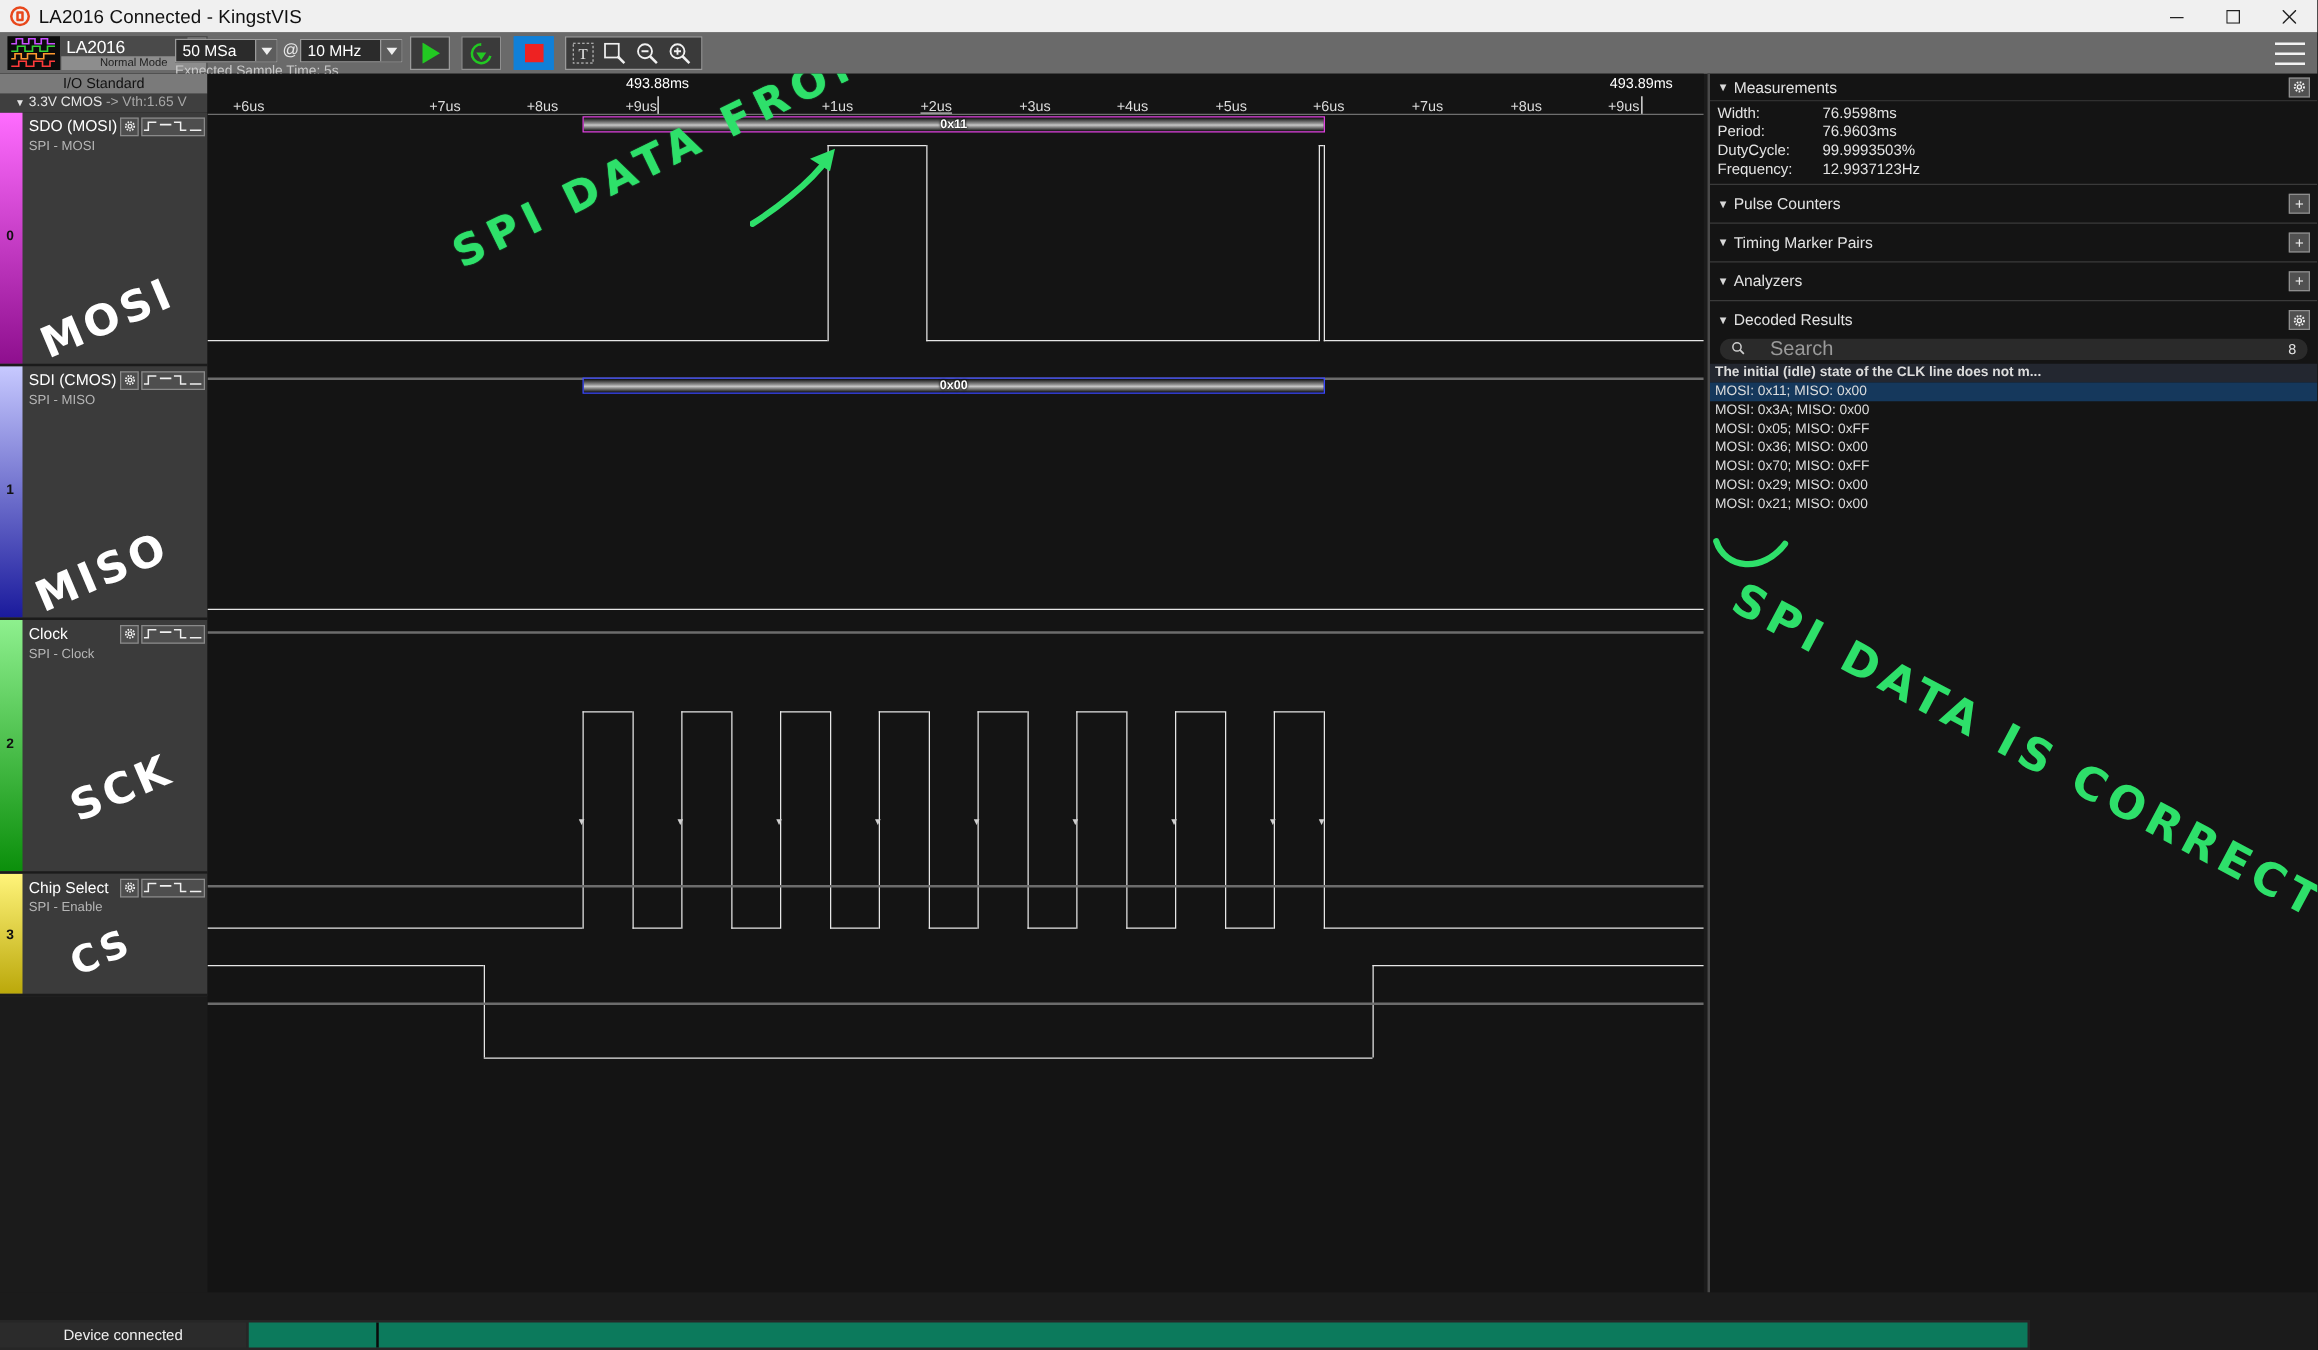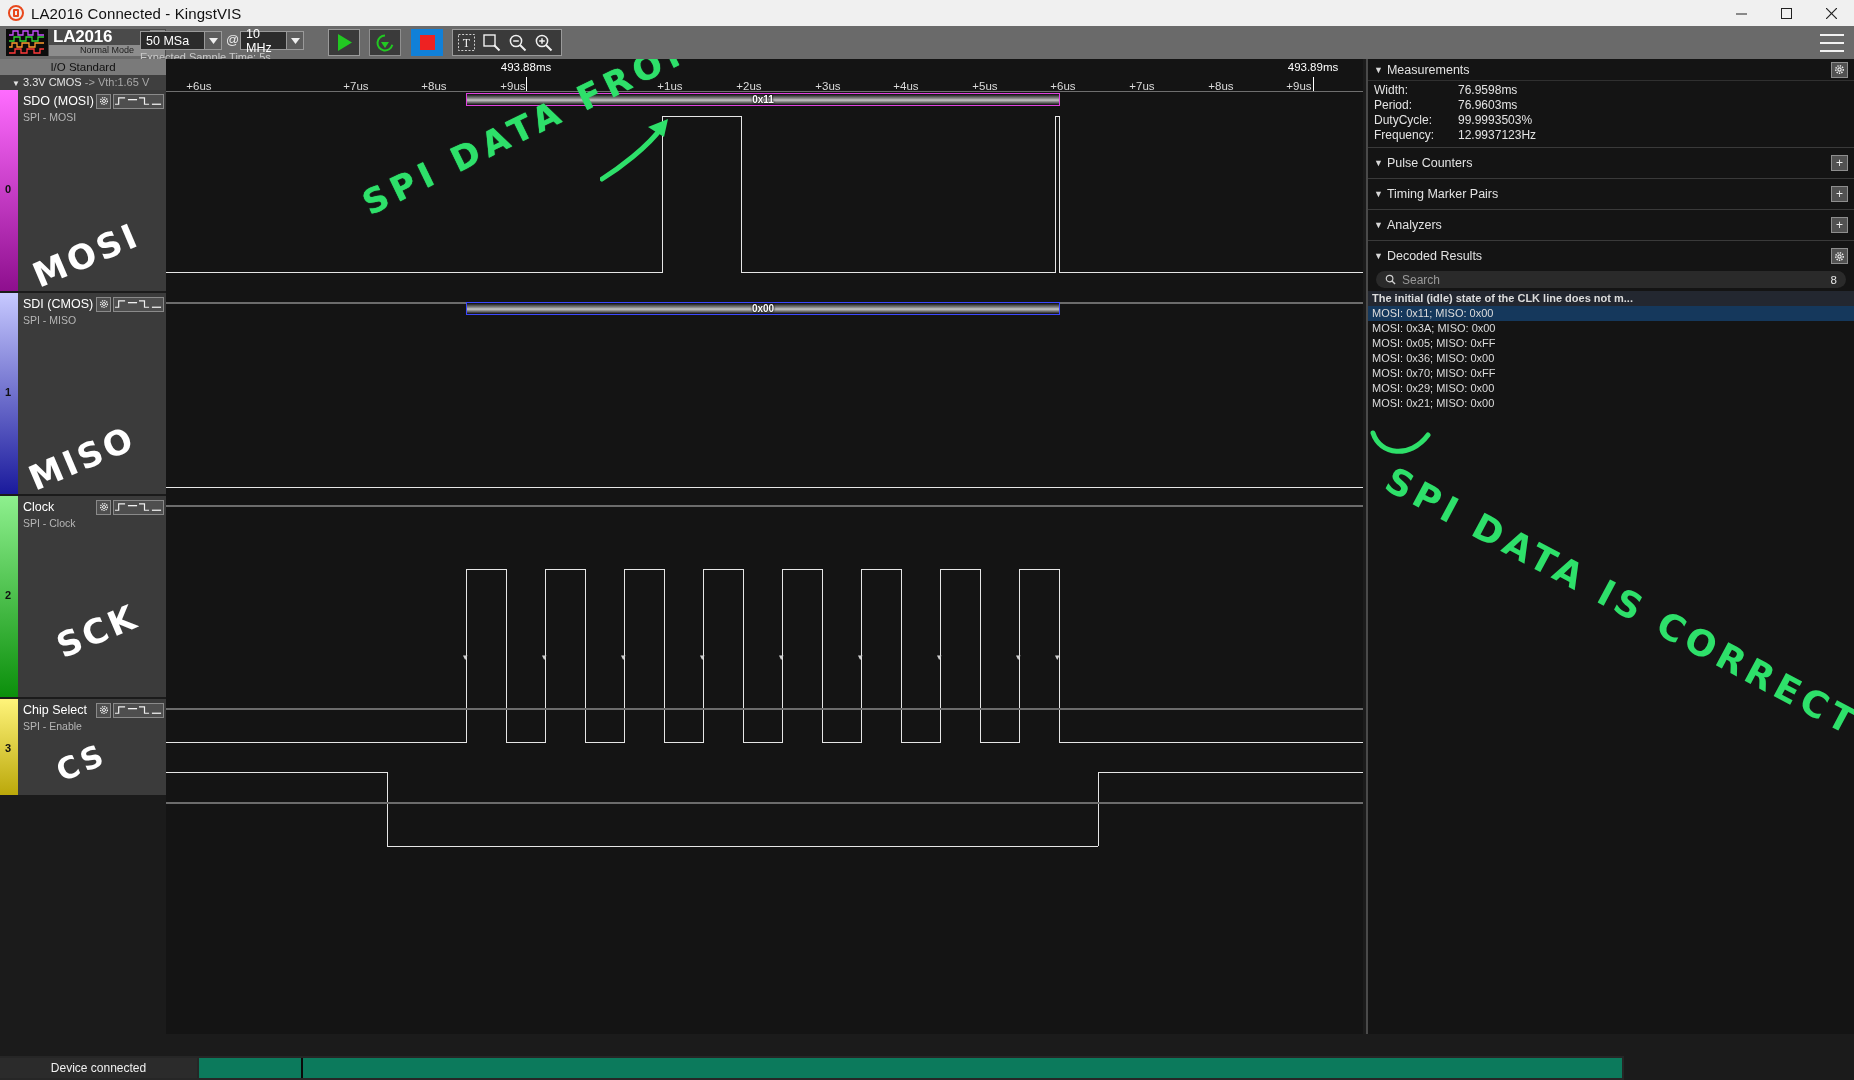--- a/index.html
+++ b/index.html
@@ -37,40 +37,40 @@
   .device-badge {
     position:absolute; left:6px; top:3px; width:160px; height:27px;
     background:#4a4a4a; display:flex; align-items:stretch;
   }
   .dev-logo {
     width:42px; background:#0c0c0c; position:relative; overflow:hidden;
   }
   .dev-logo svg { position:absolute; left:2px; top:1px; }
   .dev-right { flex:1; display:flex; flex-direction:column; }
   .dev-top { display:flex; align-items:center; height:16px; background:#4a4a4a; }
-  .dev-name { color:#fff; font-weight:bold; font-size:17px; padding-left:5px; letter-spacing:-0.2px; }
+  .dev-name { color:#fff; font-weight:normal; font-size:14px; padding-left:5px; letter-spacing:-0.2px; }
   .gear-sq {
     width:15px; height:15px; margin-left:auto; margin-right:1px;
     background:#595959; border:1px solid #888; display:flex; align-items:center; justify-content:center;
   }
   .dev-mode {
     height:11px; background:#8d8d8d; color:#1d1d1d; font-size:9px;
     text-align:center; line-height:11px; margin:0 1px 1px 1px;
   }
   .combo {
     position:absolute; height:19px; background:#2b2b2b; border:1px solid #9a9a9a;
     display:flex; align-items:center;
   }
   .combo .val { color:#fff; font-size:12.5px; padding-left:5px; flex:1; }
   .combo .arrow {
     width:17px; height:100%; background:#5d5d5d; border-left:1px solid #9a9a9a;
     display:flex; align-items:center; justify-content:center;
   }
   .combo-sa { left:140px; top:5px; width:82px; }
-  .combo-hz { left:240px; top:5px; width:64px; }
+  .combo-hz { left:240px; top:5px; width:82px; }
   .at-sign { position:absolute; left:226px; top:6px; color:#e8e8e8; font-size:13px; }
   .expected {
     position:absolute; left:140px; top:25px; width:182px; color:#c9c9c9;
     font-size:11px; white-space:nowrap;
   }
   .tbtn {
     position:absolute; top:3px; height:27px; width:32px;
     background:#3a3a3a; border:1px solid #8f8f8f; display:flex;
     align-items:center; justify-content:center;
   }
@@ -173,21 +173,21 @@
   .meas-row { display:flex; height:15px; font-size:12px; color:#e4e4e4; padding-left:6px; }
   .meas-row .k { width:84px; }
   .meas-row .v { }
   .hr { height:1px; background:#3a3a3a; margin:4px 0; }
   .analyzer-row { display:flex; align-items:center; height:18px; padding-left:16px; color:#e2e2e2; font-size:12px; }
   .analyzer-row .tools { margin-left:auto; margin-right:8px; display:flex; gap:8px; color:#d6d6d6; font-size:12px; }
   .searchbar {
     margin:4px 8px 3px 8px; height:17px; background:#2a2a2a; border-radius:9px;
     display:flex; align-items:center; padding:0 9px;
   }
-  .searchbar .ph { color:#9a9a9a; font-size:12px; margin-left:6px; flex:1; }
+  .searchbar .ph { color:#9a9a9a; font-size:16px; margin-left:20px; flex:1; }
   .searchbar .cnt { color:#e4e4e4; font-size:11.5px; }
   .dres { font-size:11px; color:#dcdcdc; height:15px; line-height:15px; padding-left:4px; white-space:nowrap; overflow:hidden; }
   .dres.warn { background:#232730;font-weight:bold; }
   .dres.sel { background:#15385c; }
 
   
   .statusbar {
     position:absolute; left:0; bottom:0; width:1624px; height:24px; background:#262626;
   }
   .status-text {

